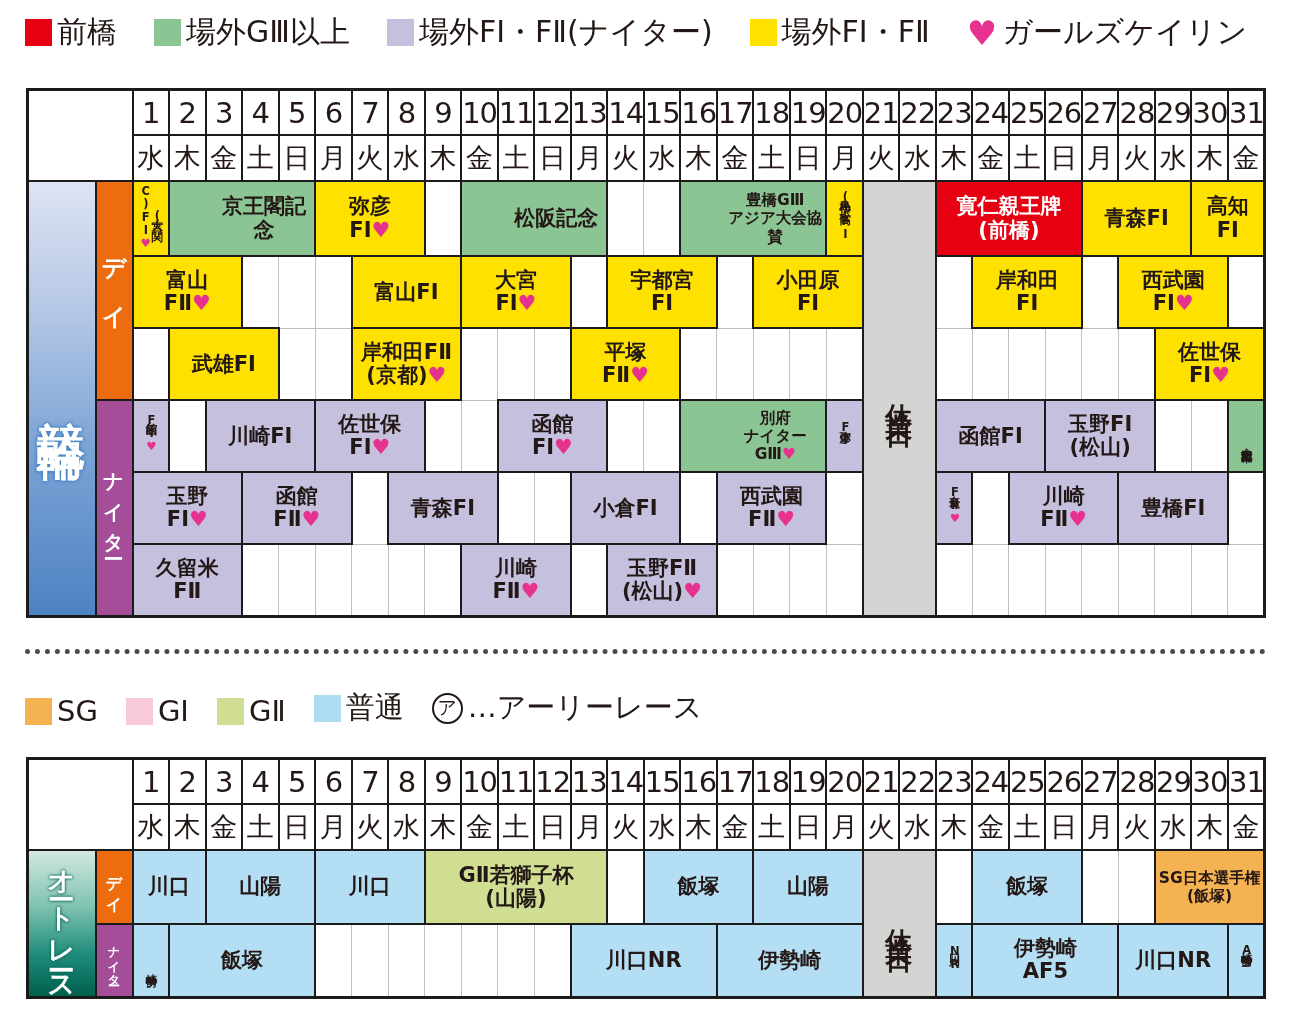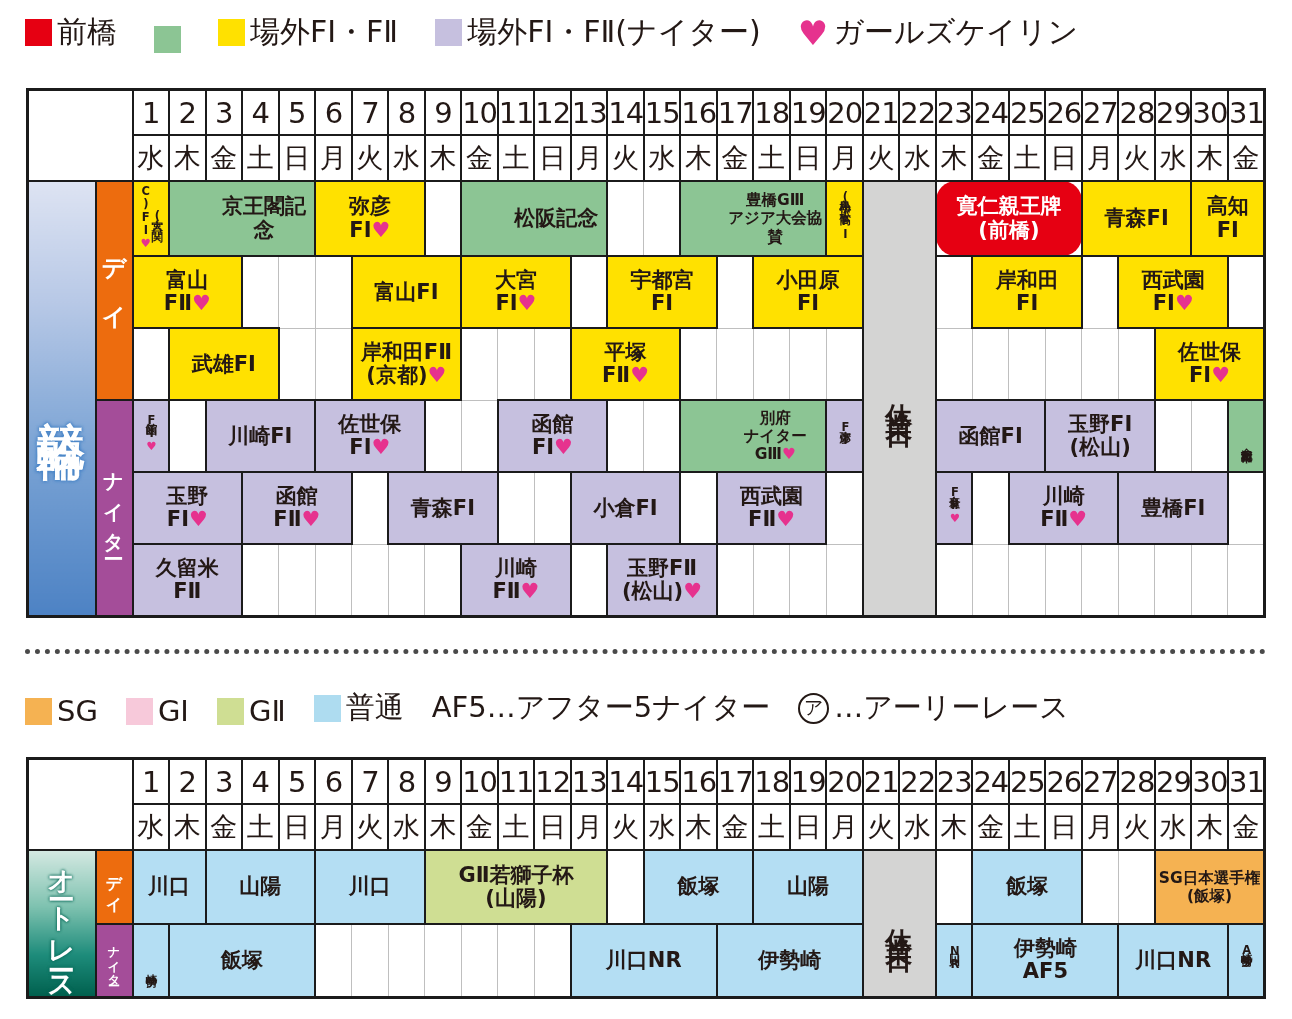--- a/index.html
+++ b/index.html
@@ -30,21 +30,21 @@
   td.wd{font-size:27px;height:44px;}
   td.sat{background:#56b7e6;}
   td.hol{background:#ef926b;}
   #t1 tbody tr{height:72px;}
   #t2 tbody tr{height:70px;}
   td.f{border:2px solid #1b1b1b;font-weight:bold;font-size:21px;line-height:1.1;}
   td.sm{font-size:15.5px;line-height:1.18;}
   td.c-w{background:#fff;}
   td.c-y{background:#ffe100;}
   td.c-g{background:#8cc594;padding-left:44px;}
-  td.c-r{background:#e60012;color:#fff;border-radius:20px;}
+  td.c-r{background:#e60012;color:#fff;}
   td.c-l{background:#c6c0df;}
   td.c-b{background:#b4def3;}
   td.c-lg{background:#cfde93;text-align:center;}
   td.c-o{background:#f5b252;margin-top:41px;}
   td.closed{background:#d4d4d3;border:2px solid #1b1b1b;font-weight:bold;}
   .vtxt{writing-mode:vertical-rl;text-orientation:upright;margin:0 auto;line-height:1;display:inline-block;}
   td.vert{padding:1px;}
   td.vert .vtxt{font-size:11.5px;letter-spacing:-1px;max-height:66px;font-weight:bold;}
   td.closed .vtxt{font-size:27px;letter-spacing:9px;max-height:none;}
   
@@ -66,28 +66,29 @@
 </head>
 <body>
 
 <div class="legend" id="legend1">
   <span class="li">
     <span class="sw" style="background: rgb(230, 0, 18);"></span>
     <span>前橋</span>
   </span>
   <span class="li">
     <span class="sw" style="background: rgb(140, 197, 148);"></span>
+    <span>場外GⅢ以上</span>
+  </span>
+  <span class="li">
+    <span class="sw" style="background: rgb(198, 192, 223);"></span>
+    <span>場外FI・FⅡ(ナイター)</span>
   </span>
   <span class="li">
     <span class="sw" style="background: rgb(255, 225, 0);"></span>
     <span>場外FI・FⅡ</span>
-  </span>
-  <span class="li">
-    <span class="sw" style="background: rgb(198, 192, 223);"></span>
-    <span>場外FI・FⅡ(ナイター)</span>
   </span>
   <span class="li">
     <span class="hh heart-big">♥</span>
     <span>ガールズケイリン</span>
   </span>
 </div>
 
 <table class="cal" id="t1">
     <colgroup>
       <col style="width: 68px;">
@@ -328,23 +329,20 @@
   </span>
   <span class="li">
     <span class="sw" style="background: rgb(207, 222, 147);"></span>
     <span>GⅡ</span>
   </span>
   <span class="li">
     <span class="sw" style="background: rgb(174, 220, 240);"></span>
     <span>普通</span>
   </span>
   <span class="li">
-    <span>AF5…アフター5ナイター</span>
-  </span>
-  <span class="li">
     <span class="circ">ア</span>
     <span>…アーリーレース</span>
   </span>
 </div>
 
 <table class="cal" id="t2">
     <colgroup>
       <col style="width: 68px;">
       <col style="width: 37px;">
       <col>

